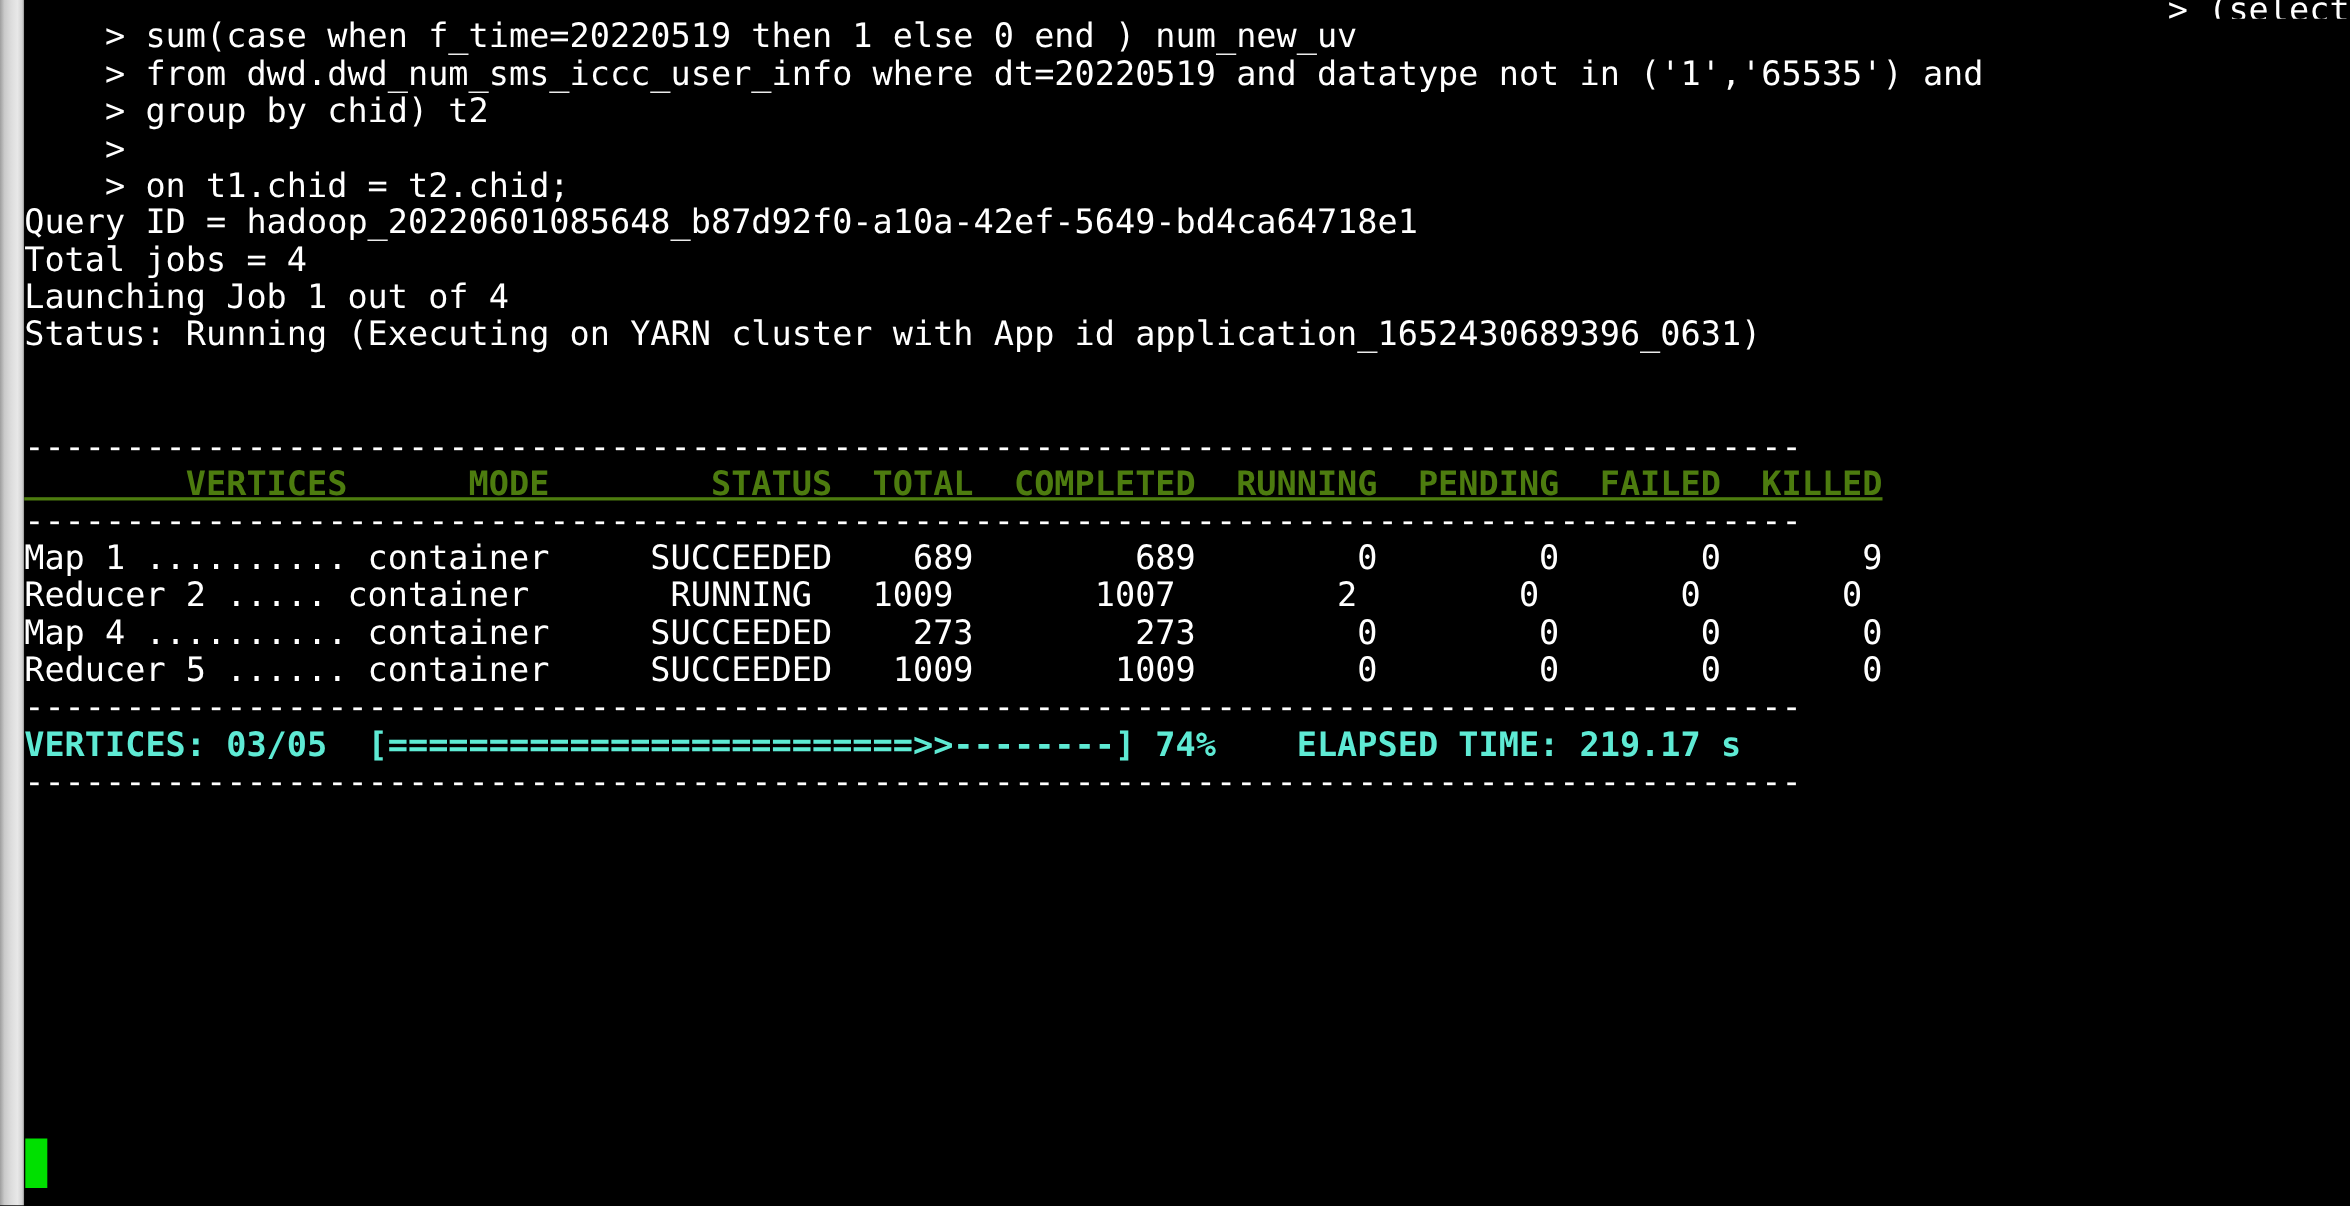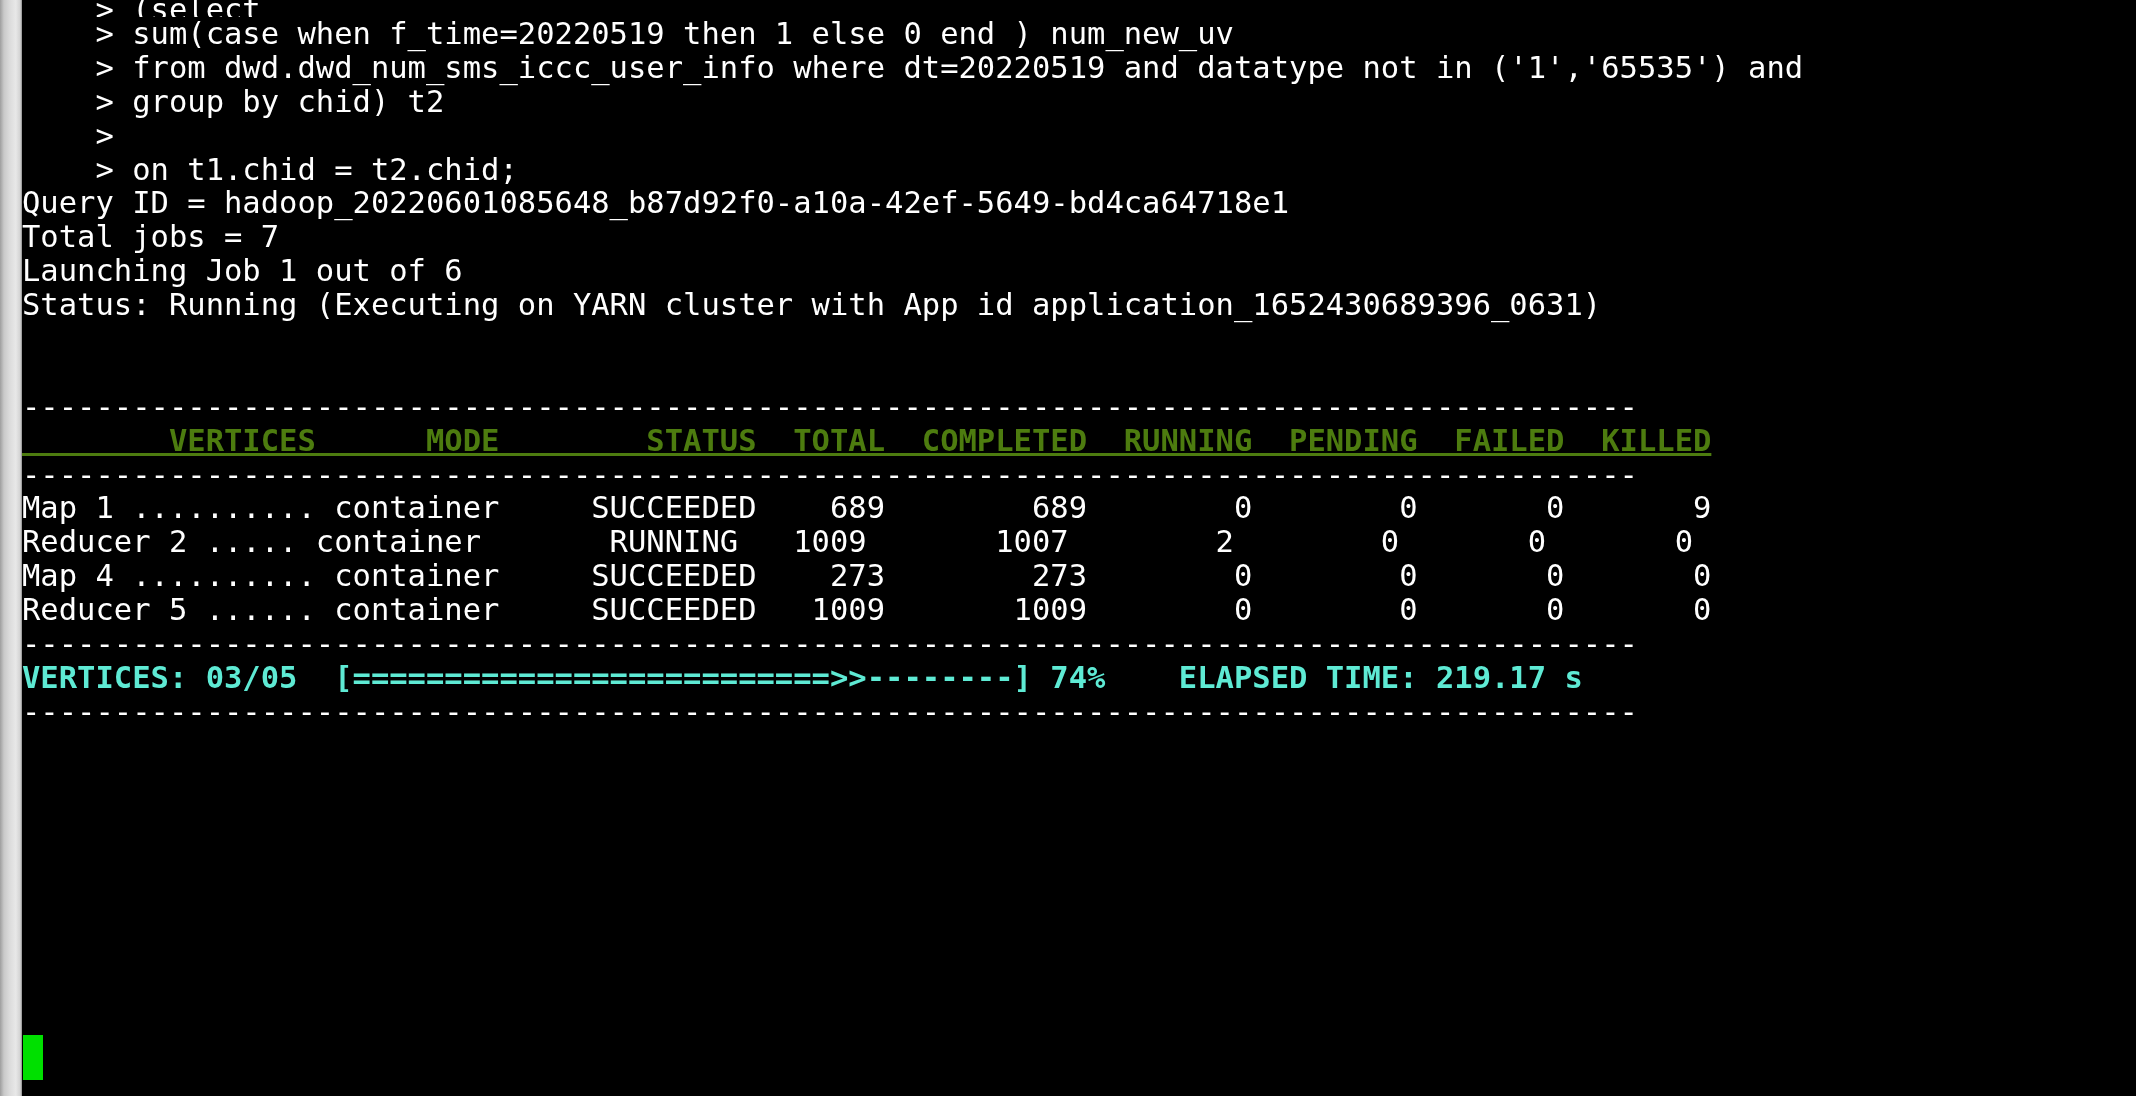--- a/index.html
+++ b/index.html
@@ -66,20 +66,21 @@
     color: #ffffff;
     height: 33.9px;
     margin: 0;
     padding: 0;
   }
   .line.first {
     
     height: 17px;
     line-height: 19px;
     overflow: hidden;
+    text-align: right;
   }
   .cyan  { color: #4d7c0f; font-weight: bold; text-decoration: underline; }
   .red   { color: #5eead4; font-weight: bold; }
   .white { color: #ffffff; }
 
   .blank { height: 33.9px; }
 
   #cursor {
     position: absolute;
     left: 23px;
@@ -101,22 +102,22 @@
   <div id="screen">
 
     <div class="line first white">    &gt; (select</div>
     <div class="line white">    &gt; sum(case when f_time=20220519 then 1 else 0 end ) num_new_uv</div>
     <div class="line white">    &gt; from dwd.dwd_num_sms_iccc_user_info where dt=20220519 and datatype not in ('1','65535') and</div>
     <div class="line white">    &gt; group by chid) t2</div>
     <div class="line white">    &gt;</div>
     <div class="line white">    &gt; on t1.chid = t2.chid;</div>
 
     <div class="line white">Query ID = hadoop_20220601085648_b87d92f0-a10a-42ef-5649-bd4ca64718e1</div>
-    <div class="line white">Total jobs = 7</div>
-    <div class="line white">Launching Job 1 out of 6</div>
+    <div class="line white">Total jobs = 4</div>
+    <div class="line white">Launching Job 1 out of 4</div>
     <div class="line white">Status: Running (Executing on YARN cluster with App id application_1652430689396_0631)</div>
 
     <div class="line blank"></div>
     <div class="line blank"></div>
 
     <div class="line white">----------------------------------------------------------------------------------------</div>
     <div class="line cyan">        VERTICES      MODE        STATUS  TOTAL  COMPLETED  RUNNING  PENDING  FAILED  KILLED</div>
     <div class="line white">----------------------------------------------------------------------------------------</div>
 
     <div class="line white">Map 1 .......... container     SUCCEEDED    689        689        0        0       0       9</div>

